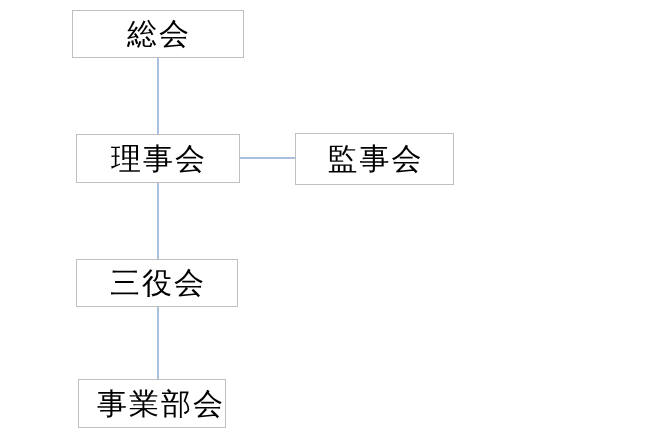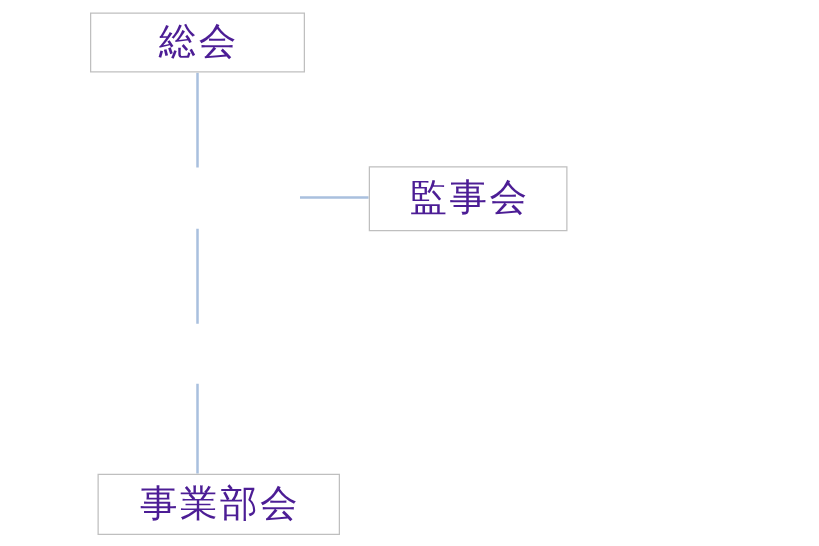--- a/index.html
+++ b/index.html
@@ -18,40 +18,40 @@
   .node {
     position: absolute;
     box-sizing: border-box;
     background: #ffffff;
     border: 1px solid #bfbfbf;
     display: flex;
     align-items: center;
     justify-content: center;
   }
   .node-label {
-    color: #4c1d95;
+    color: #000000;
     font-size: 30px;
     letter-spacing: 2px;
     white-space: nowrap;
     line-height: 1;
     padding-left: 2px; 
   }
   .edge {
     position: absolute;
     background: #a9c0de;
   }
   .edge.v { width: 1.5px; }
   .edge.h { height: 1.5px; }
 
   
   #node-soukai      { left: 72px;  top: 10px;  width: 172px; height: 48px; }
   #node-rijikai     { left: 76px;  top: 134px; width: 164px; height: 49px; }
   #node-kanjikai    { left: 295px; top: 133px; width: 159px; height: 52px; }
   #node-sanyakukai  { left: 76px;  top: 259px; width: 162px; height: 48px; }
-  #node-jigyoubukai { left: 78px;  top: 379px; width: 194px; height: 49px; }
+  #node-jigyoubukai { left: 78px;  top: 379px; width: 148px; height: 49px; justify-content: flex-end; }
 
   
   #edge-soukai-rijikai        { left: 157px; top: 58px;  height: 76px; }
   #edge-rijikai-kanjikai      { left: 240px; top: 157px; width: 55px; }
   #edge-rijikai-sanyakukai    { left: 157px; top: 183px; height: 76px; }
   #edge-sanyakukai-jigyoubukai{ left: 157px; top: 307px; height: 72px; }
 </style>
 </head>
 <body>
 
@@ -59,23 +59,29 @@
 
   <div class="edge v" id="edge-soukai-rijikai"></div>
   <div class="edge h" id="edge-rijikai-kanjikai"></div>
   <div class="edge v" id="edge-rijikai-sanyakukai"></div>
   <div class="edge v" id="edge-sanyakukai-jigyoubukai"></div>
 
   <div class="node" id="node-soukai">
     <span class="node-label">総会</span>
   </div>
 
+  <div class="node" id="node-rijikai">
+    <span class="node-label">理事会</span>
+  </div>
 
   <div class="node" id="node-kanjikai">
     <span class="node-label">監事会</span>
   </div>
 
+  <div class="node" id="node-sanyakukai">
+    <span class="node-label">三役会</span>
+  </div>
 
   <div class="node" id="node-jigyoubukai">
     <span class="node-label">事業部会</span>
   </div>
 
 </div>
 
 </body></html>

